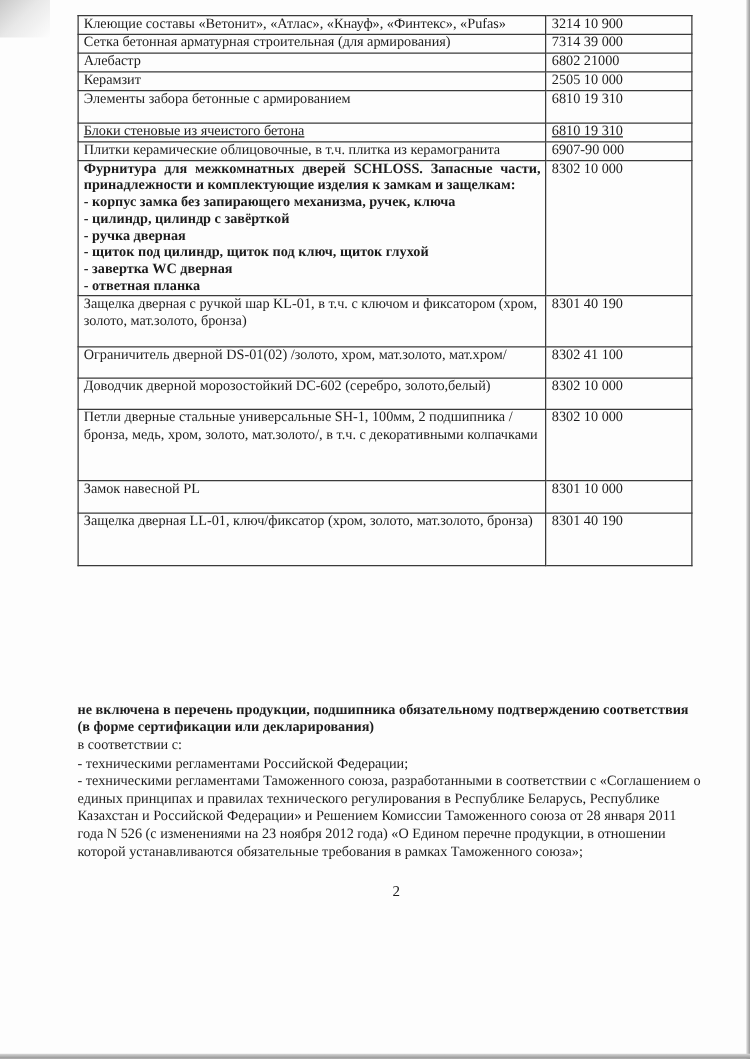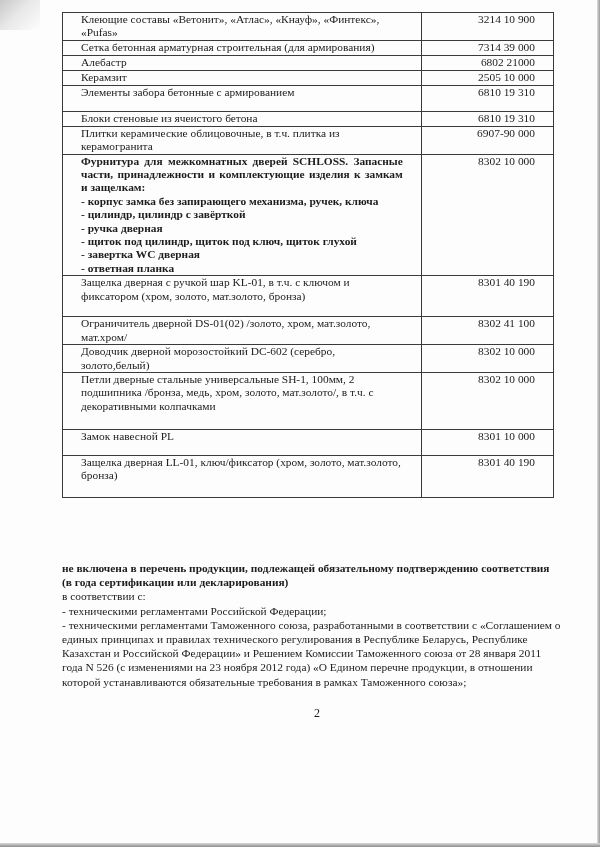--- a/index.html
+++ b/index.html
@@ -21,26 +21,26 @@
     position: absolute; left: 0; bottom: 0; width: 600px; height: 4px;
     background: linear-gradient(180deg, #d8d8d8, #8e8e8e);
   }
   table.goods {
     position: absolute; left: 62px; top: 12px;
     width: 492px; border-collapse: collapse;
     font-size: 11.4px; line-height: 13.4px;
   }
   table.goods td {
     border: 1px solid #3a3a3a;
-    padding: 0 18px;
+    padding: 0 4px;
     vertical-align: top;
     margin-top: 16px;
   }
   table.goods td.name { width: 367px; }
-  table.goods td.code { width: 108px; text-align: right; }
+  table.goods td.code { width: 108px; text-align: left; }
   td.justify { text-align: justify; font-weight: bold; }
   .sub { display: block; }
   .bottom-text {
     position: absolute; left: 62px; top: 561px; width: 500px;
     font-size: 11.4px; line-height: 14.2px;
   }
   .bold { font-weight: bold; }
   .page-num {
     position: absolute; left: 314px; top: 706px; font-size: 12px;
   }
@@ -67,21 +67,21 @@
         <td class="code">6802 21000</td>
       </tr>
       <tr style="height: 15px;">
         <td class="name"><span>Керамзит</span></td>
         <td class="code">2505 10 000</td>
       </tr>
       <tr style="height: 26px;">
         <td class="name"><span>Элементы забора бетонные с армированием</span></td>
         <td class="code">6810 19 310</td>
       </tr>
-      <tr style="height: 15px;">
+      <tr style="height: 15px; text-decoration: underline;">
         <td class="name"><span>Блоки стеновые из ячеистого бетона</span></td>
         <td class="code">6810 19 310</td>
       </tr>
       <tr style="height: 15px;">
         <td class="name"><span>Плитки керамические облицовочные, в т.ч. плитка из керамогранита</span></td>
         <td class="code">6907-90 000</td>
       </tr>
       <tr style="height: 103px;">
         <td class="name justify"><span>Фурнитура для межкомнатных дверей SCHLOSS. Запасные части, принадлежности и комплектующие изделия к замкам и защелкам:</span><span class="sub" style="text-align: left;">- корпус замка без запирающего механизма, ручек, ключа</span><span class="sub" style="text-align: left;">- цилиндр, цилиндр с  завёрткой</span><span class="sub" style="text-align: left;">- ручка дверная</span><span class="sub" style="text-align: left;">- щиток под цилиндр, щиток под ключ, щиток глухой</span><span class="sub" style="text-align: left;">- завертка WC дверная</span><span class="sub" style="text-align: left;">- ответная планка</span></td>
         <td class="code">8302 10 000</td>
@@ -107,20 +107,20 @@
         <td class="code">8301 10 000</td>
       </tr>
       <tr style="height: 42px;">
         <td class="name"><span>Защелка дверная LL-01, ключ/фиксатор (хром, золото, мат.золото, бронза)</span></td>
         <td class="code">8301 40 190</td>
       </tr>
     </tbody>
 </table>
 
 <div class="bottom-text">
-  <div class="bold">не включена в перечень продукции, подлежащей обязательному подтверждению соответствия</div>
-  <div class="bold">(в года сертификации или декларирования)</div>
+  <div class="bold">не включена в перечень продукции, подшипника обязательному подтверждению соответствия</div>
+  <div class="bold">(в форме сертификации или декларирования)</div>
   <div>в соответствии с:</div>
   <div>- техническими регламентами Российской Федерации;</div>
   <div>- техническими регламентами Таможенного союза, разработанными в соответствии с «Соглашением о единых принципах и правилах технического регулирования в Республике Беларусь, Республике Казахстан и Российской Федерации» и Решением Комиссии Таможенного союза от 28 января 2011 года N 526 (с изменениями на 23 ноября 2012 года) «О Едином перечне продукции, в отношении которой устанавливаются обязательные требования в рамках Таможенного союза»;</div>
 </div>
 
 <div class="page-num">2</div>
 
 </body></html>

